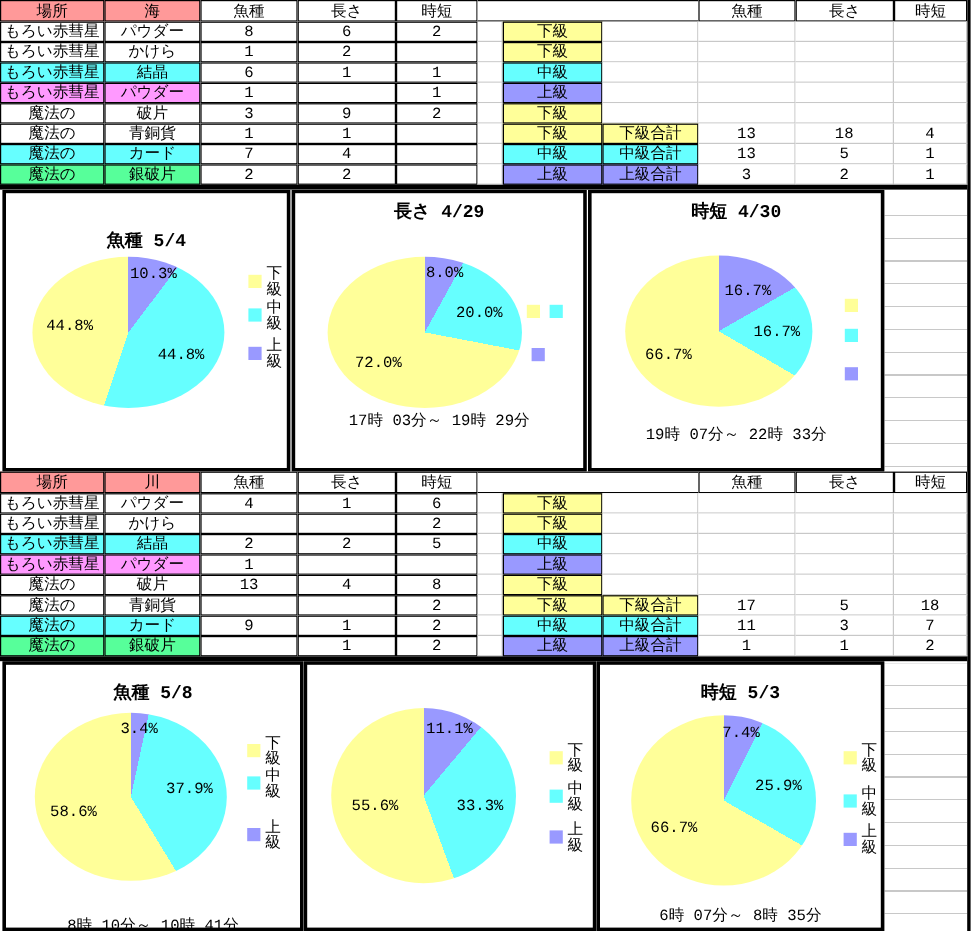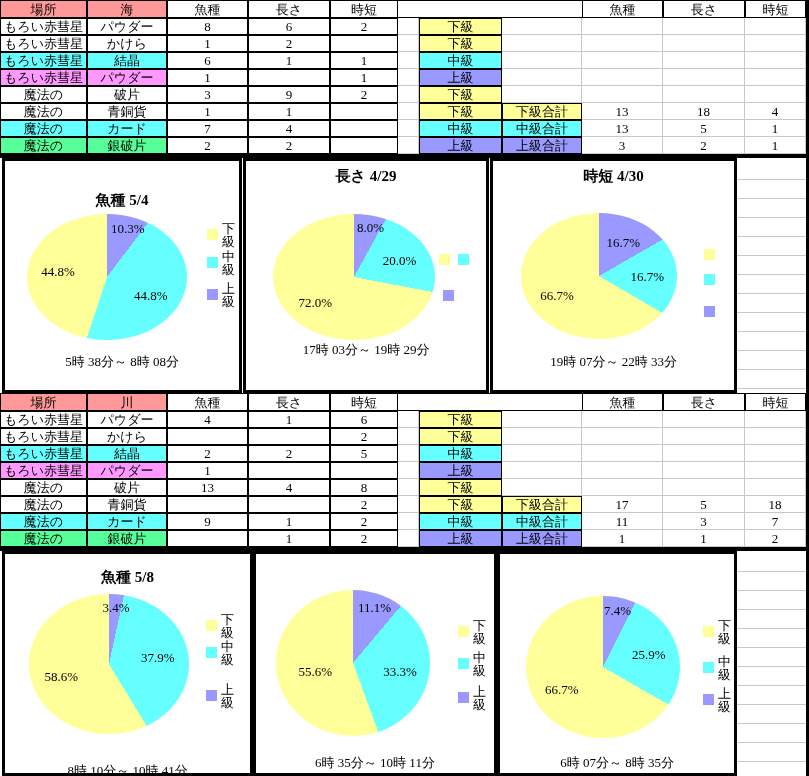--- a/index.html
+++ b/index.html
@@ -1,17 +1,17 @@
 <!DOCTYPE html>
 <html><head>
 <meta charset="utf-8">
 <style>
   html,body{margin:0;padding:0;background:#888;}
   #app{position:relative;width:809px;height:776px;background:#fff;overflow:hidden;
-       font-family:Liberation Serif, serif;color:#000;}
+       font-family:Liberation Mono, monospace;color:#000;}
   .abs{position:absolute;box-sizing:border-box;}
   .cell{display:flex;align-items:center;justify-content:center;font-size:13px;
         line-height:1;white-space:nowrap;overflow:hidden;}
   .chartbox{position:absolute;box-sizing:border-box;background:#fff;border:3px solid #000;}
   .ctitle{position:absolute;left:0;right:0;text-align:center;font-size:15px;font-weight:600;}
   .ccap{position:absolute;left:0;right:0;text-align:center;font-size:13px;}
   .plabel{position:absolute;width:52px;text-align:center;font-size:13px;}
   .lgtxt{position:absolute;width:15px;font-size:13px;line-height:13px;word-break:break-all;}
   .gridarea{position:absolute;box-sizing:border-box;
     background:repeating-linear-gradient(to bottom,transparent 0 18px,#c8c8c8 18px 19px);}
@@ -224,21 +224,20 @@
       <div style="position: absolute; left: 22px; top: 53px; width: 160px; height: 126px; border-radius: 50%; background: conic-gradient(rgb(153, 153, 255) 0%, rgb(153, 153, 255) 10.3%, rgb(102, 255, 255) 10.3%, rgb(102, 255, 255) 55.1%, rgb(255, 255, 153) 55.1%, rgb(255, 255, 153) 99.9%);"></div>
       <div class="plabel" style="left: 96.8586px; top: 60.0211px;">10.3%</div>
       <div class="plabel" style="left: 119.907px; top: 127.169px;">44.8%</div>
       <div class="plabel" style="left: 27.0107px; top: 102.89px;">44.8%</div>
       <div style="position: absolute; left: 202px; top: 68px; width: 11px; height: 11px; background: rgb(255, 255, 153);"></div>
       <div class="lgtxt" style="left: 217px; top: 61px;">下級</div>
       <div style="position: absolute; left: 202px; top: 96px; width: 11px; height: 11px; background: rgb(102, 255, 255);"></div>
       <div class="lgtxt" style="left: 217px; top: 89px;">中級</div>
       <div style="position: absolute; left: 202px; top: 128px; width: 11px; height: 11px; background: rgb(153, 153, 255);"></div>
       <div class="lgtxt" style="left: 217px; top: 121px;">上級</div>
-      <div class="ccap" style="top: 192px;">5時 38分～ 8時 08分</div>
     </div>
     <div class="chartbox abs" style="left: 243px; top: 158px; width: 246px; height: 235px; background: rgb(255, 255, 255); border: 3px solid rgb(0, 0, 0);">
       <div class="ctitle" style="top: 6px;">長さ 4/29</div>
       <div style="position: absolute; left: 27px; top: 53px; width: 162px; height: 126px; border-radius: 50%; background: conic-gradient(rgb(153, 153, 255) 0%, rgb(153, 153, 255) 8%, rgb(102, 255, 255) 8%, rgb(102, 255, 255) 28%, rgb(255, 255, 153) 28%, rgb(255, 255, 153) 100%);"></div>
       <div class="plabel" style="left: 98.518px; top: 58.963px;">8.0%</div>
       <div class="plabel" style="left: 127.44px; top: 92.3691px;">20.0%</div>
       <div class="plabel" style="left: 43.3048px; top: 133.898px;">72.0%</div>
       <div style="position: absolute; left: 193px; top: 93px; width: 11px; height: 11px; background: rgb(255, 255, 153);"></div>
       <div style="position: absolute; left: 212px; top: 93px; width: 11px; height: 11px; background: rgb(102, 255, 255);"></div>
       <div style="position: absolute; left: 197px; top: 129px; width: 11px; height: 11px; background: rgb(153, 153, 255);"></div>
@@ -273,23 +272,23 @@
       <div style="position: absolute; left: 20px; top: 36px; width: 154px; height: 146px; border-radius: 50%; background: conic-gradient(rgb(153, 153, 255) 0%, rgb(153, 153, 255) 11.1%, rgb(102, 255, 255) 11.1%, rgb(102, 255, 255) 44.4%, rgb(255, 255, 153) 44.4%, rgb(255, 255, 153) 100%);"></div>
       <div class="plabel" style="left: 92.5744px; top: 45.7429px;">11.1%</div>
       <div class="plabel" style="left: 118.029px; top: 109.782px;">33.3%</div>
       <div class="plabel" style="left: 23.9969px; top: 109.922px; text-align: right;">55.6%</div>
       <div style="position: absolute; left: 202px; top: 72px; width: 11px; height: 11px; background: rgb(255, 255, 153);"></div>
       <div class="lgtxt" style="left: 217px; top: 65px;">下級</div>
       <div style="position: absolute; left: 202px; top: 104px; width: 11px; height: 11px; background: rgb(102, 255, 255);"></div>
       <div class="lgtxt" style="left: 217px; top: 97px;">中級</div>
       <div style="position: absolute; left: 202px; top: 138px; width: 11px; height: 11px; background: rgb(153, 153, 255);"></div>
       <div class="lgtxt" style="left: 217px; top: 131px;">上級</div>
-      <div class="ccap" style="top: 200px;">6時 35分～ 10時 11分</div>
     </div>
     <div class="chartbox abs" style="left: 497px; top: 551px; width: 240px; height: 225px; background: rgb(255, 255, 255); border: 3px solid rgb(0, 0, 0);">
+      <div class="ctitle" style="top: 14px;">時短 5/3</div>
       <div style="position: absolute; left: 26px; top: 42px; width: 154px; height: 142px; border-radius: 50%; background: conic-gradient(rgb(153, 153, 255) 0%, rgb(153, 153, 255) 7.4%, rgb(102, 255, 255) 7.4%, rgb(102, 255, 255) 33.3%, rgb(255, 255, 153) 33.3%, rgb(255, 255, 153) 100%);"></div>
       <div class="plabel" style="left: 91.5468px; top: 49.3462px;">7.4%</div>
       <div class="plabel" style="left: 122.717px; top: 93.321px;">25.9%</div>
       <div class="plabel" style="left: 35.681px; top: 128.05px;">66.7%</div>
       <div style="position: absolute; left: 203px; top: 72px; width: 11px; height: 11px; background: rgb(255, 255, 153);"></div>
       <div class="lgtxt" style="left: 218px; top: 65px;">下級</div>
       <div style="position: absolute; left: 203px; top: 108px; width: 11px; height: 11px; background: rgb(102, 255, 255);"></div>
       <div class="lgtxt" style="left: 218px; top: 101px;">中級</div>
       <div style="position: absolute; left: 203px; top: 140px; width: 11px; height: 11px; background: rgb(153, 153, 255);"></div>
       <div class="lgtxt" style="left: 218px; top: 133px;">上級</div>

